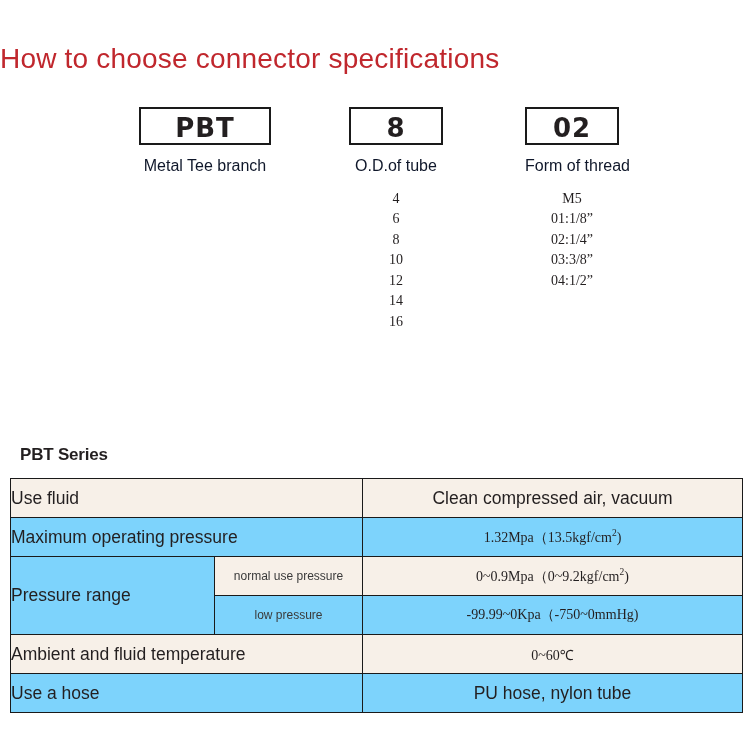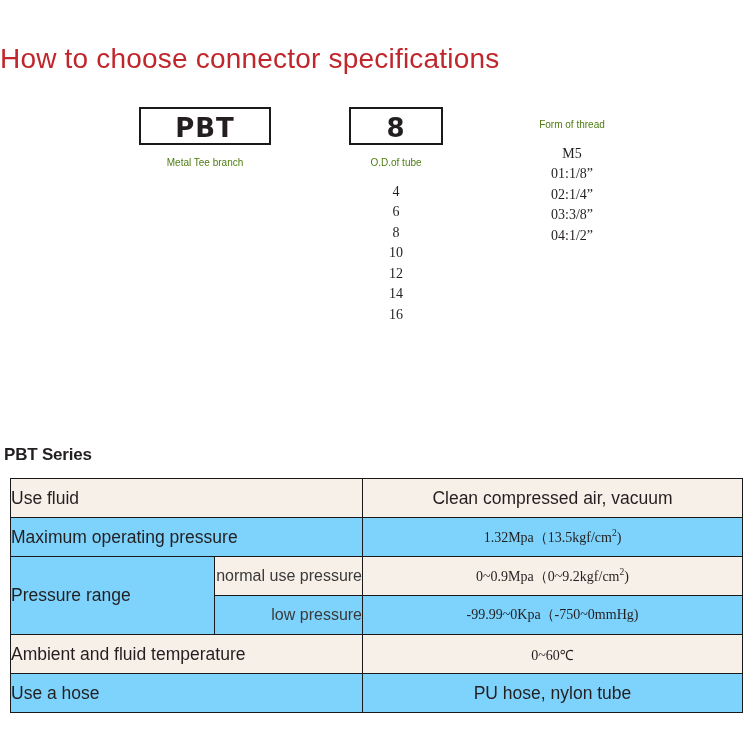--- a/index.html
+++ b/index.html
@@ -59,39 +59,39 @@
     height: 38px;
     line-height: 38px;
     font-size: 26px;
     font-weight: bold;
     font-family: "DejaVu Sans", sans-serif;
     letter-spacing: 1px;
     background: #ffffff;
     box-sizing: border-box;
   }
   .code-caption {
-    font-size: 10px;
+    font-size: 16px;
     padding-top: 12px;
     font-family: "Liberation Sans", sans-serif;
-    color: #4d7c0f;
+    color: #0f172a;
     white-space: nowrap;
   }
   .code-options {
     padding-top: 14px;
     font-size: 14px;
     font-family: "Liberation Serif", serif;
     line-height: 20.5px;
     color: #231f20;
   }
   .code-options div { white-space: nowrap; }
 
   
   .series-label {
     position: absolute;
-    left: 4px;
+    left: 20px;
     top: 445px;
     font-size: 17px;
     font-weight: bold;
     font-family: "Liberation Sans", sans-serif;
     color: #231f20;
     letter-spacing: -0.2px;
   }
 
   .spec-table {
     position: absolute;
@@ -112,23 +112,23 @@
   .c-white { background: #7dd3fc; }
 
   .lbl {
     font-size: 17.5px;
     font-family: "Liberation Sans", sans-serif;
     padding-left: 9px;
     color: #231f20;
     font-weight: 400;
   }
   .sublbl {
-    font-size: 16px;
-    font-family: "Liberation Sans", sans-serif;
-    text-align: right;
+    font-size: 12px;
+    font-family: "Liberation Sans", sans-serif;
+    text-align: center;
     color: #3a3a3a;
   }
   .val-lg {
     font-size: 17.5px;
     font-family: "Liberation Sans", sans-serif;
     text-align: center;
     color: #231f20;
   }
   .val-sm {
     font-size: 14px;
@@ -161,20 +161,21 @@
       <div>6</div>
       <div>8</div>
       <div>10</div>
       <div>12</div>
       <div>14</div>
       <div>16</div>
     </div>
   </div>
 
   <div class="code-col col-2">
+    <div class="code-box">02</div>
     <div class="code-caption">Form of thread</div>
     <div class="code-options">
       <div>M5</div>
       <div>01:1/8”</div>
       <div>02:1/4”</div>
       <div>03:3/8”</div>
       <div>04:1/2”</div>
     </div>
   </div>
 

